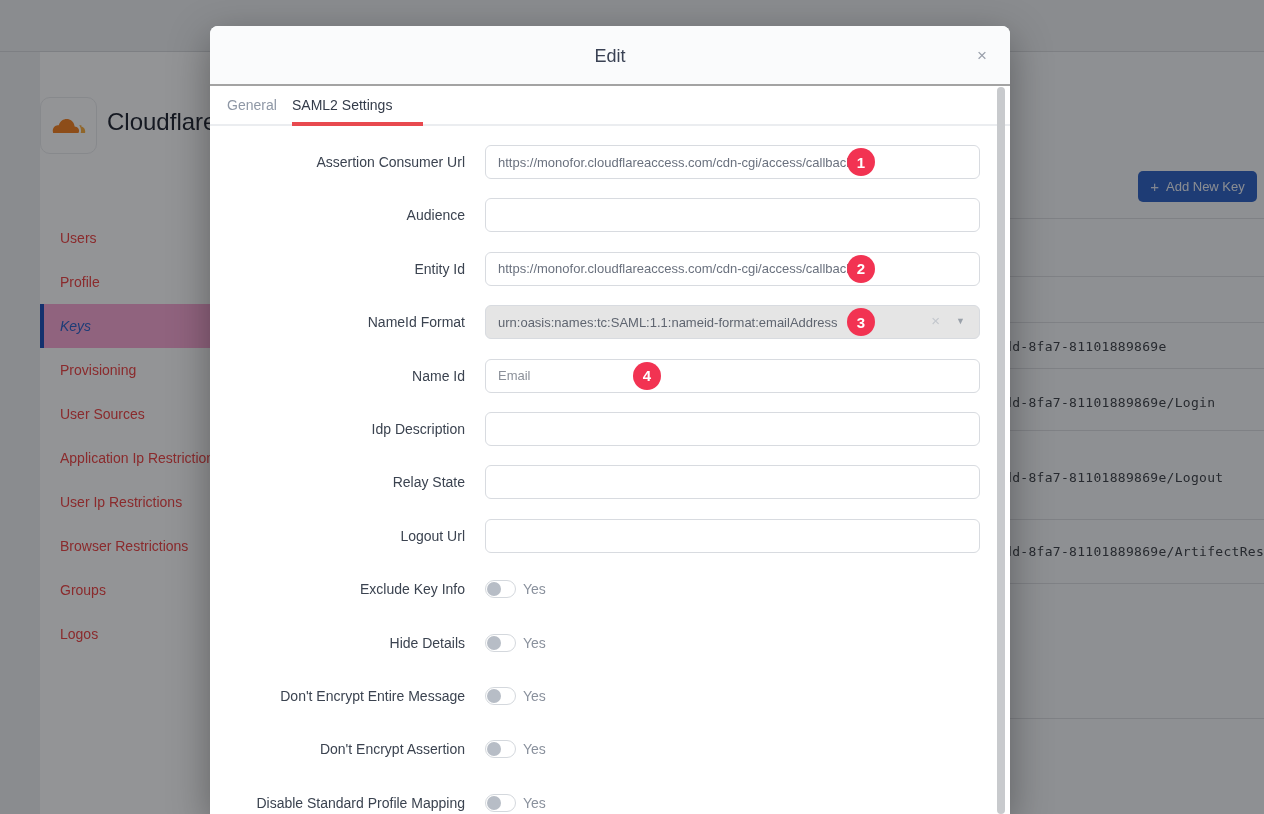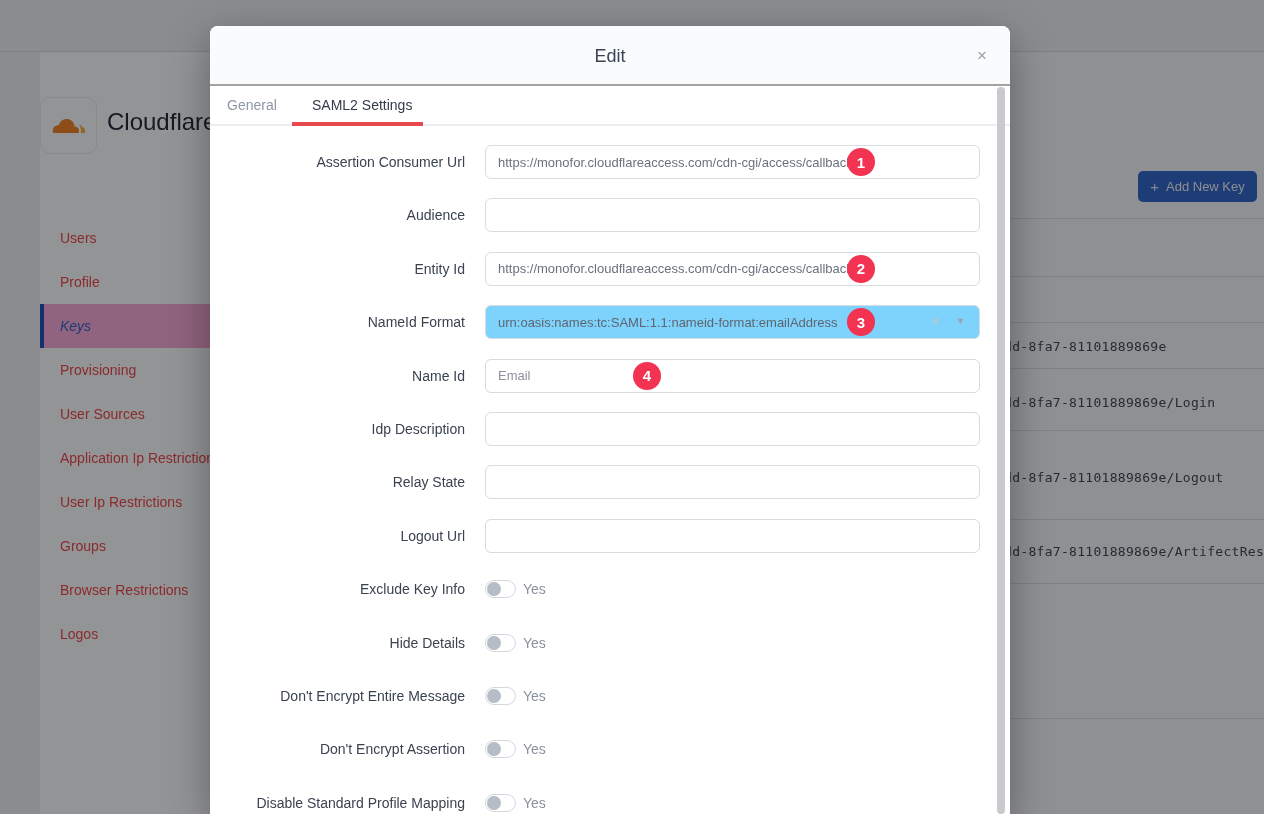--- a/index.html
+++ b/index.html
@@ -32,29 +32,29 @@
   .overlay{position:absolute;inset:0;background:rgba(10,12,16,0.44);cursor:pointer;}
 
   
   .modal{position:absolute;left:210px;top:26px;width:800px;height:788px;background:#ffffff;border-radius:8px 8px 0 0;box-shadow:0 12px 40px rgba(0,0,0,.35);overflow:hidden;}
   .m-header{position:absolute;left:0;top:0;width:800px;height:60px;background:#fafbfc;border-bottom:2px solid #a3a3a3;}
   .m-title{position:absolute;left:0;top:0;width:800px;height:60px;display:flex;align-items:center;justify-content:center;font-size:18px;font-weight:500;color:#3a4254;}
   .m-close{position:absolute;right:16px;top:18px;width:24px;height:24px;background:none;border:none;font-size:17px;color:#9aa0ab;cursor:pointer;font-family:"Liberation Sans",sans-serif;}
   .m-tabs{position:absolute;left:0;top:60px;width:800px;height:40px;background:#ffffff;border-bottom:2px solid #ebedf0;}
   .tab{position:absolute;top:0;height:38px;display:flex;align-items:center;font-size:14px;cursor:pointer;white-space:nowrap;}
   .tab-general{left:17px;color:#8e97a5;}
-  .tab-active{left:82px;color:#333b49;font-weight:500;margin-left:20px;}
+  .tab-active{left:82px;color:#333b49;font-weight:500;}
   .tab-underline{position:absolute;left:82px;bottom:-2px;width:131px;height:4px;background:var(--underline-red);}
   .m-body{position:absolute;left:0;top:102px;width:800px;height:686px;padding-top:17px;overflow:hidden;}
   .frow{display:flex;align-items:center;height:34px;margin-bottom:19.4px;}
   .flabel{width:255px;text-align:right;font-size:14px;font-weight:500;color:#3b4350;white-space:nowrap;flex:none;}
   .fwrap{position:relative;margin-left:20px;width:495px;height:34px;flex:none;}
   .finput{width:495px;height:34px;border:1px solid #d8dbe0;border-radius:6px;padding:0 44px 0 12px;font-size:13px;color:#6a717e;background:#fff;font-family:"Liberation Sans",sans-serif;outline:none;}
   .finput.light{color:#8b9099;}
-  .fselect{width:495px;height:34px;border:1px solid #d8dbe0;border-radius:6px;background:#7dd3fc;display:flex;align-items:center;padding:0 12px;cursor:pointer;}
+  .fselect{width:495px;height:34px;border:1px solid #d8dbe0;border-radius:6px;background:#e5e5e5;display:flex;align-items:center;padding:0 12px;cursor:pointer;}
   .fselect-value{font-size:13px;color:#5f6570;white-space:nowrap;}
   .clear-icon{position:absolute;right:40px;top:8px;font-size:15px;color:#c3c7cd;cursor:pointer;line-height:1;}
   .caret-icon{position:absolute;right:15px;top:12px;font-size:9px;color:#9aa1aa;cursor:pointer;line-height:1;}
   .badge{position:absolute;top:3px;width:28px;height:28px;border-radius:50%;background:var(--accent-red);color:#fff;font-size:15px;font-weight:bold;display:flex;align-items:center;justify-content:center;}
   .badge-a{left:362px;}
   .badge-b{left:148px;}
   .toggle{position:relative;margin-left:20px;width:31px;height:18px;border:1px solid #d4d8dd;border-radius:9px;background:#fff;cursor:pointer;flex:none;}
   .knob{position:absolute;left:1px;top:1px;width:14px;height:14px;border-radius:50%;background:#b7bdc6;}
   .toggle-text{margin-left:7px;font-size:14px;color:#8a919d;}
   .m-scroll{position:absolute;right:5px;top:61px;width:8px;height:727px;background:#c8cacd;border-radius:4px;cursor:pointer;}
@@ -74,22 +74,22 @@
     </div>
     <div class="brand">Cloudflare</div>
     <div class="side-nav">
       <div class="side-item">Users</div>
       <div class="side-item">Profile</div>
       <div class="side-item active">Keys</div>
       <div class="side-item">Provisioning</div>
       <div class="side-item">User Sources</div>
       <div class="side-item">Application Ip Restrictions</div>
       <div class="side-item">User Ip Restrictions</div>
+      <div class="side-item">Browser Restrictions</div>
       <div class="side-item">Groups</div>
-      <div class="side-item">Browser Restrictions</div>
       <div class="side-item">Logos</div>
     </div>
   </div>
 
   <div class="content">
     <button class="add-key-btn">
       <span class="plus-icon">+</span>
       <span>Add New Key</span>
     </button>
     <div class="bg-divider" style="top:166px"></div>

